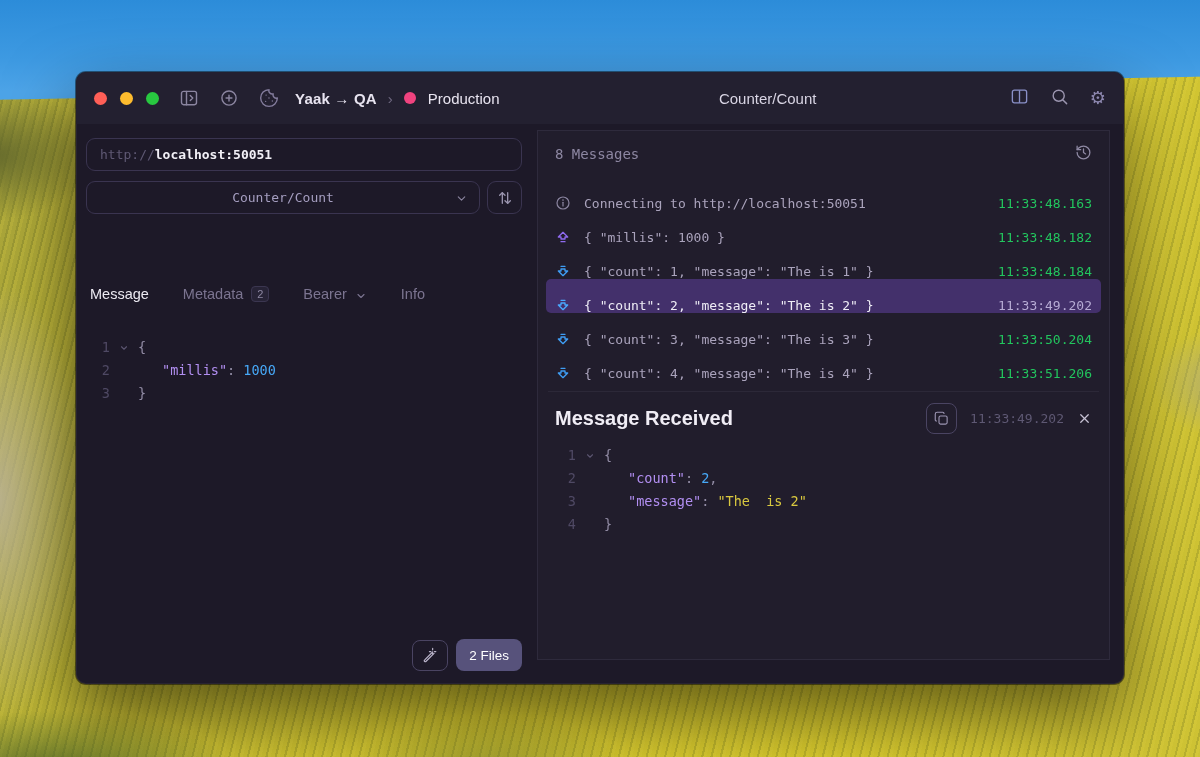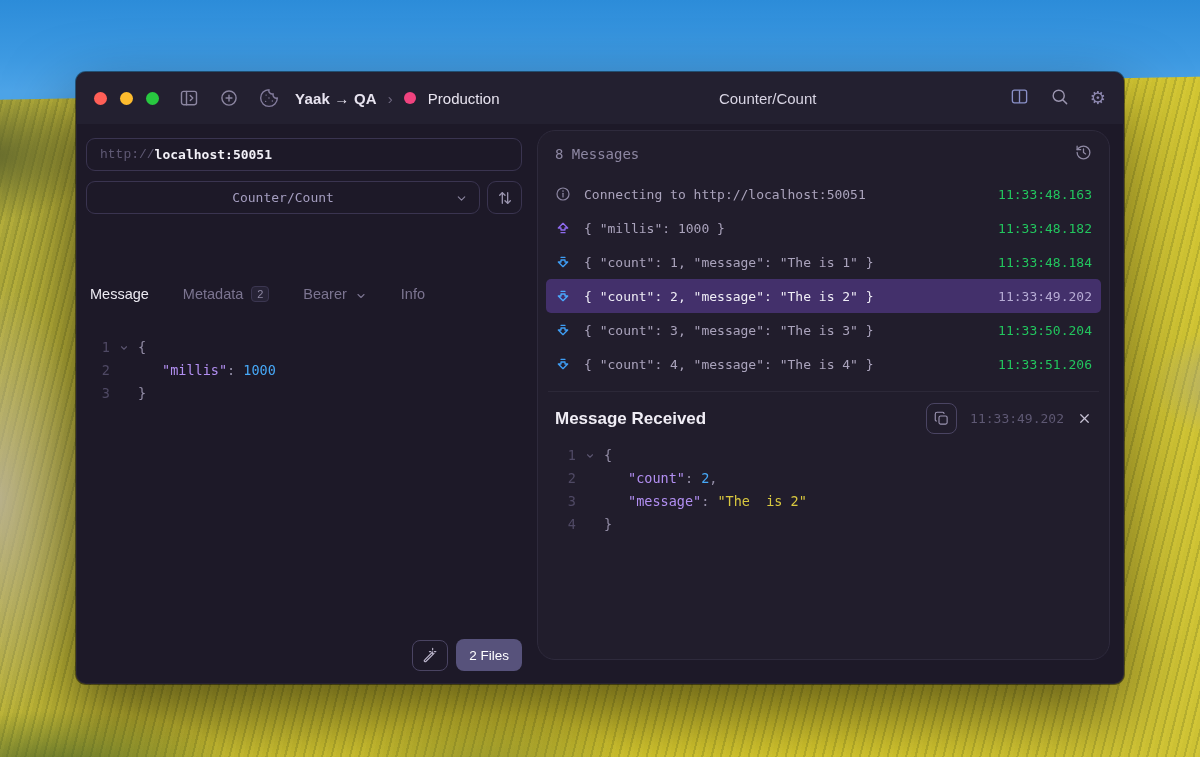--- a/index.html
+++ b/index.html
@@ -38,21 +38,21 @@
   .tb-right { position:absolute; right:18px; display:flex; gap:21px; align-items:center; }
   .gear-glyph { font-family:"DejaVu Sans",sans-serif; font-size:18px; color:#8e88b0; line-height:1; }
 
   .mono { font-family:"DejaVu Sans Mono","Liberation Mono",monospace; }
 
   
   .main { position:relative; height:560px; }
   .left { position:absolute; left:0; top:0; width:461px; height:100%; }
   .url-bar { position:absolute; left:10px; top:14px; width:436px; height:33px; border:1px solid #3a3450; border-radius:9px;
     display:flex; align-items:center; padding:0 13px; font-size:13px; }
-  .url-scheme { color:#5f5974;font-family:Liberation Mono, monospace; }
+  .url-scheme { color:#5f5974; }
   .url-host { color:#f2f0f7; font-weight:bold; }
   .select-row { position:absolute; left:10px; top:57px; display:flex; gap:7px; }
   .grpc-select { width:394px; height:33px; border:1px solid #3a3450; border-radius:9px; position:relative;
     display:flex; align-items:center; justify-content:center; font-size:13px; color:#a59ec0; }
   .grpc-select .chev { position:absolute; right:11px; top:10px; }
   .sort-btn { width:35px; height:33px; border:1px solid #3a3450; border-radius:9px; display:flex; align-items:center; justify-content:center; }
 
   .tabs { position:absolute; left:14px; top:162px; display:flex; align-items:center; gap:34px; font-size:14.5px; color:#7b7490; }
   .tab { display:flex; align-items:flex-end; gap:8px; }
   .tab.active { color:#eceaf2; font-weight:500; }
@@ -70,35 +70,35 @@
   .tk-p { color:#938da6; }
   .ind { padding-left:24px; }
 
   .left-footer { position:absolute; right:15px; bottom:13px; display:flex; gap:8px; align-items:center; }
   .wand-btn { width:36px; height:31px; border:1px solid #4a4462; border-radius:8px; display:flex; align-items:center; justify-content:center; background:transparent; }
   .files-btn { height:31px; padding:16px 13px; border-radius:8px; background:#57527b; color:#fff; font-size:13.5px; font-weight:500;
     display:flex; align-items:center; border:none; }
 
   
   .right-card { position:absolute; left:461px; top:6px; width:573px; height:530px; background:#211d2c;
-    border:1px solid #2e2a3c; border-radius:18px; padding:0 8px; }
+    border:1px solid #2e2a3c; border-radius:0; padding:0 8px; }
   .msgs-header { height:46px; display:flex; align-items:center; padding:0 9px; }
   .msgs-title { font-size:14px; color:#8d87a2; }
   .msgs-header .spacer { flex:1; }
-  .msg-row { height:34px; display:flex; align-items:center; border-radius:5px; padding:0 9px; font-size:13px; color:#aaa3bc; }
+  .msg-row { height:34px; display:flex; align-items:flex-end; border-radius:5px; padding:0 9px; font-size:13px; color:#aaa3bc; }
   .msg-row.selected { background:#43306b; color:#efedf6; }
   .msg-icon { width:17px; height:17px; margin-right:12px; flex:none; display:flex; align-items:center; }
   .msg-text { white-space:pre; overflow:hidden; }
   .msg-time { margin-left:auto; color:#22c55e; }
   .msg-row.selected .msg-time { color:#b6abd4; }
 
   .hdivider { height:1px; background:#2c2838; margin:10px 2px 0; }
 
   .recv-header { display:flex; align-items:center; padding:11px 9px 4px; }
-  .recv-title { font-size:17px; font-weight:bold; color:#f0edf5; }
+  .recv-title { font-size:20px; font-weight:bold; color:#f0edf5; }
   .copy-btn { margin-left:auto; width:31px; height:31px; border:1px solid #4a4462; border-radius:8px;
     display:flex; align-items:center; justify-content:center; background:transparent; }
   .recv-time { font-size:13px; color:#5e5873; margin:0 13px; }
   .close-btn { display:flex; align-items:center; }
 
   .editor2 { margin-top:6px; font-size:13.5px; line-height:23px; color:#938da6; }
   .editor2 .ln { margin-left:8px; }
 </style>
 </head>
 <body>

